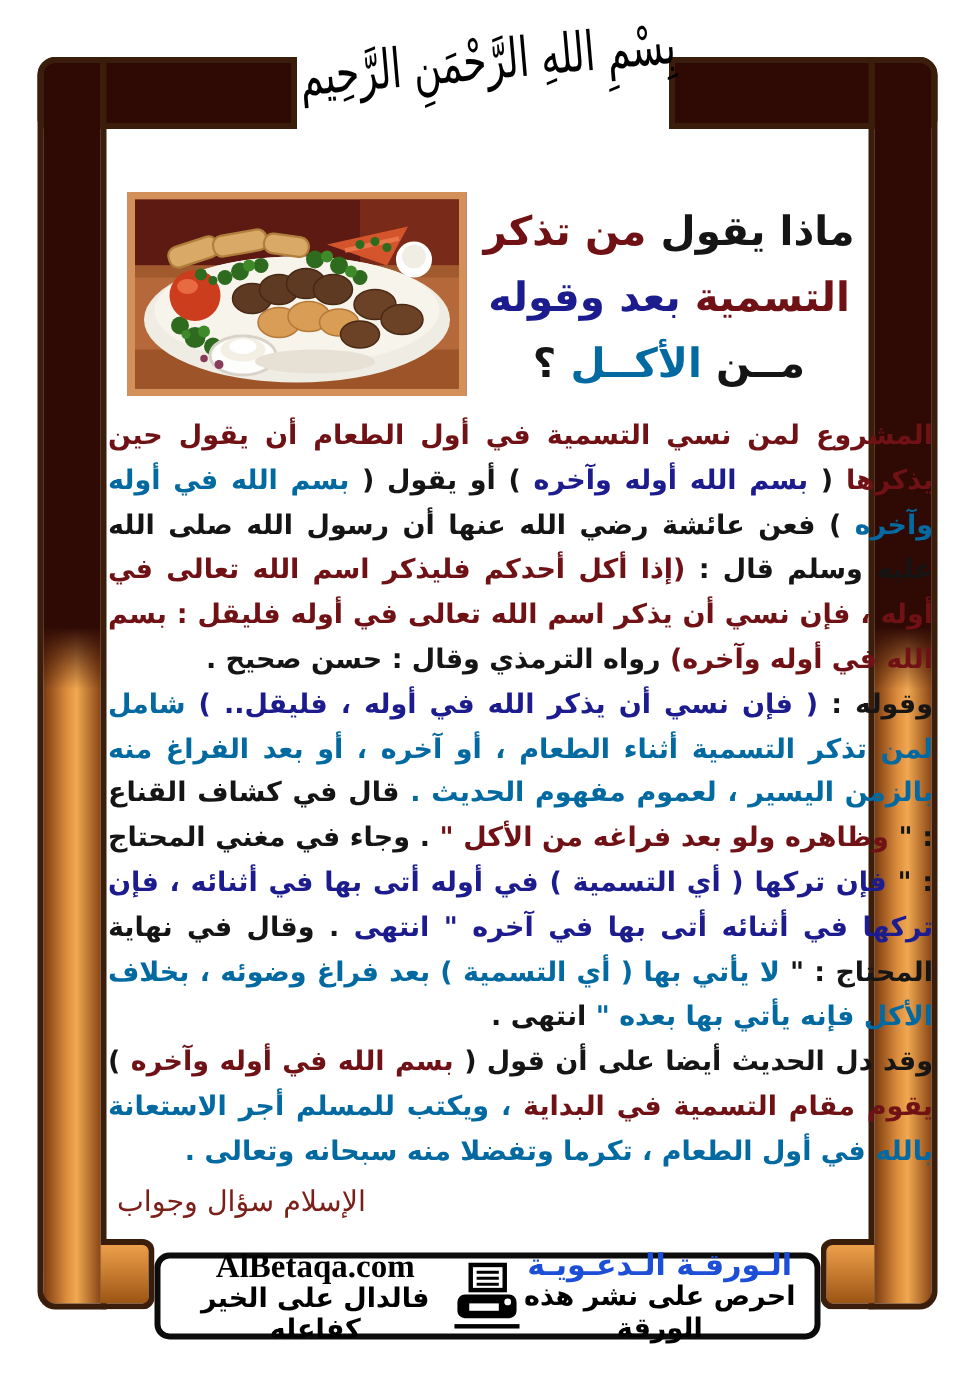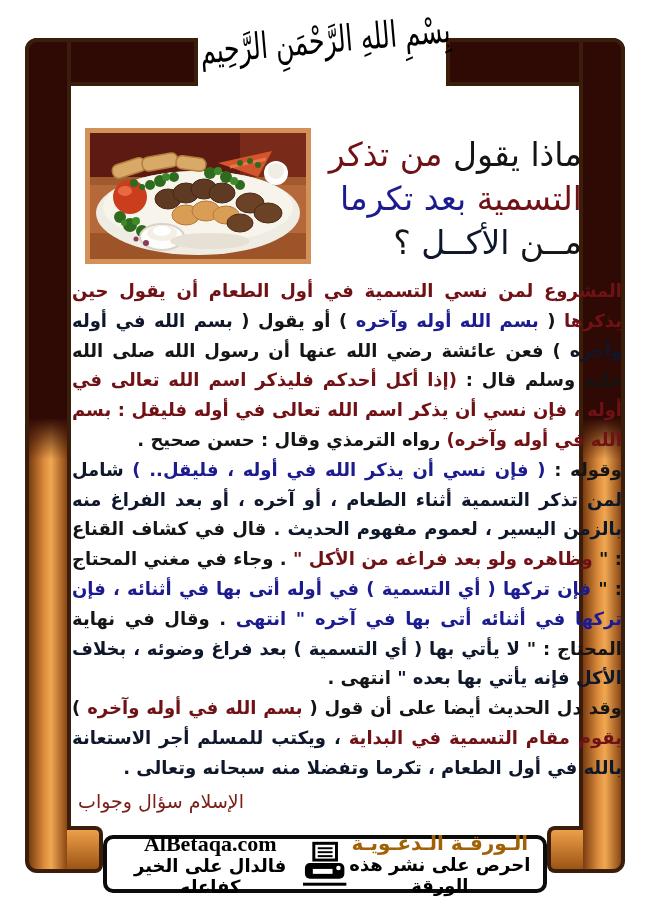--- a/index.html
+++ b/index.html
@@ -25,41 +25,41 @@
   .bismillah{position:absolute;left:160px;top:22px;width:330px;text-align:center;
      color:#000;font-size:25px;line-height:1.5;
      transform:rotate(-5deg) scaleY(1.45);transform-origin:center;}
 
   
   .photo{position:absolute;left:85px;top:128px;width:226px;height:136px;box-sizing:border-box;
      border:5px solid #d39058;background:#5c1a12;}
   .photo svg{display:block;}
 
   
-  .title{position:absolute;left:310px;top:133px;width:272px;direction:rtl;text-align:right;
-     font-weight:normal;font-size:33px;line-height:44px;}
+  .title{position:absolute;left:310px;top:133px;width:272px;direction:rtl;text-align:center;
+     font-weight:bold;font-size:27px;line-height:44px;}
 
   
   .body-text{position:absolute;left:72px;top:276px;width:550px;direction:rtl;
      text-align:justify;font-size:18px;font-weight:bold;line-height:29.8px;color:#151515;}
   .attribution{text-align:left;direction:rtl;font-size:19px;font-weight:normal;
      color:#7a2018;padding:4px 10px 0 6px;}
 
   .c-black{color:#151515;} .c-maroon{color:#6f1115;}
-  .c-blue{color:#1c1c8f;}  .c-green{color:#0f172a;}
+  .c-blue{color:#1c1c8f;}  .c-green{color:#0369a1;}
 
   
   .footer-box{position:absolute;left:103px;top:835px;width:444px;height:58px;box-sizing:border-box;
      background:#fff;border:4px solid #0c0c0c;border-radius:10px;
      display:flex;flex-direction:row-reverse;align-items:center;justify-content:space-between;
      padding:0 12px;}
   .f-col{text-align:center;line-height:1.15;}
   .f-right{width:185px;direction:rtl;}
   .f-left{width:185px;}
-  .f-name{font-size:20px;font-weight:bold;color:#a16207;}
+  .f-name{font-size:20px;font-weight:bold;color:#1d4ed8;}
   .f-sub{font-size:18px;font-weight:bold;color:#000;direction:rtl;}
   .f-site{font-size:22px;font-weight:bold;font-family:Liberation Serif, serif;color:#000;}
   .printer{width:48px;height:46px;}
 </style>
 </head>
 <body>
 
 <div class="page">
 
   <div class="frm frm-dark bar-top-left"></div>
@@ -151,21 +151,21 @@
       <g fill="#8a3a5a">
           <circle cx="56" cy="110" r="3"></circle>
           <circle cx="46" cy="106" r="2.5"></circle>
         </g>
       <ellipse cx="120" cy="108" rx="40" ry="8" fill="#e6e1d4"></ellipse>
     </svg>
   </div>
 
   <div class="title">
     <div><span class="c-black">ماذا يقول </span><span class="c-maroon">من تذكر</span></div>
-    <div><span class="c-maroon">التسمية </span><span class="c-blue">بعد تكرما</span></div>
+    <div><span class="c-maroon">التسمية </span><span class="c-blue">بعد وقوله</span></div>
     <div><span class="c-black">مــن </span><span class="c-green">الأكــل</span><span class="c-black"> ؟</span></div>
   </div>
 
   <div class="body-text">
     <div><span class="c-maroon">المشروع لمن نسي التسمية في أول الطعام أن يقول حين يذكرها </span><span class="c-black">( </span><span class="c-blue">بسم الله أوله وآخره</span><span class="c-black"> ) أو يقول ( </span><span class="c-green">بسم الله في أوله وآخره</span><span class="c-black"> ) فعن عائشة رضي الله عنها أن رسول الله صلى الله عليه وسلم قال : </span><span class="c-maroon">(إذا أكل أحدكم فليذكر اسم الله تعالى في أوله ، فإن نسي أن يذكر اسم الله تعالى في أوله فليقل : بسم الله في أوله وآخره) </span><span class="c-black">رواه الترمذي وقال : حسن صحيح .</span></div>
     <div><span class="c-black">وقوله : </span><span class="c-blue">( فإن نسي أن يذكر الله في أوله ، فليقل.. )</span><span class="c-green"> شامل لمن تذكر التسمية أثناء الطعام ، أو آخره ، أو بعد الفراغ منه بالزمن اليسير ، لعموم مفهوم الحديث .</span><span class="c-black"> قال في كشاف القناع : " </span><span class="c-maroon">وظاهره ولو بعد فراغه من الأكل "</span><span class="c-black"> . وجاء في مغني المحتاج : " </span><span class="c-blue">فإن تركها ( أي التسمية ) في أوله أتى بها في أثنائه ، فإن تركها في أثنائه أتى بها في آخره " انتهى</span><span class="c-black"> . وقال في نهاية المحتاج : " </span><span class="c-green">لا يأتي بها ( أي التسمية ) بعد فراغ وضوئه ، بخلاف الأكل فإنه يأتي بها بعده " </span><span class="c-black">انتهى .</span></div>
     <div><span class="c-black">وقد دل الحديث أيضا على أن قول ( </span><span class="c-maroon">بسم الله في أوله وآخره</span><span class="c-black"> ) </span><span class="c-maroon">يقوم مقام التسمية في البداية</span><span class="c-green"> ، ويكتب للمسلم أجر الاستعانة بالله في أول الطعام ، تكرما وتفضلا منه سبحانه وتعالى .</span></div>
     <div class="attribution">الإسلام سؤال وجواب</div>
   </div>
 

